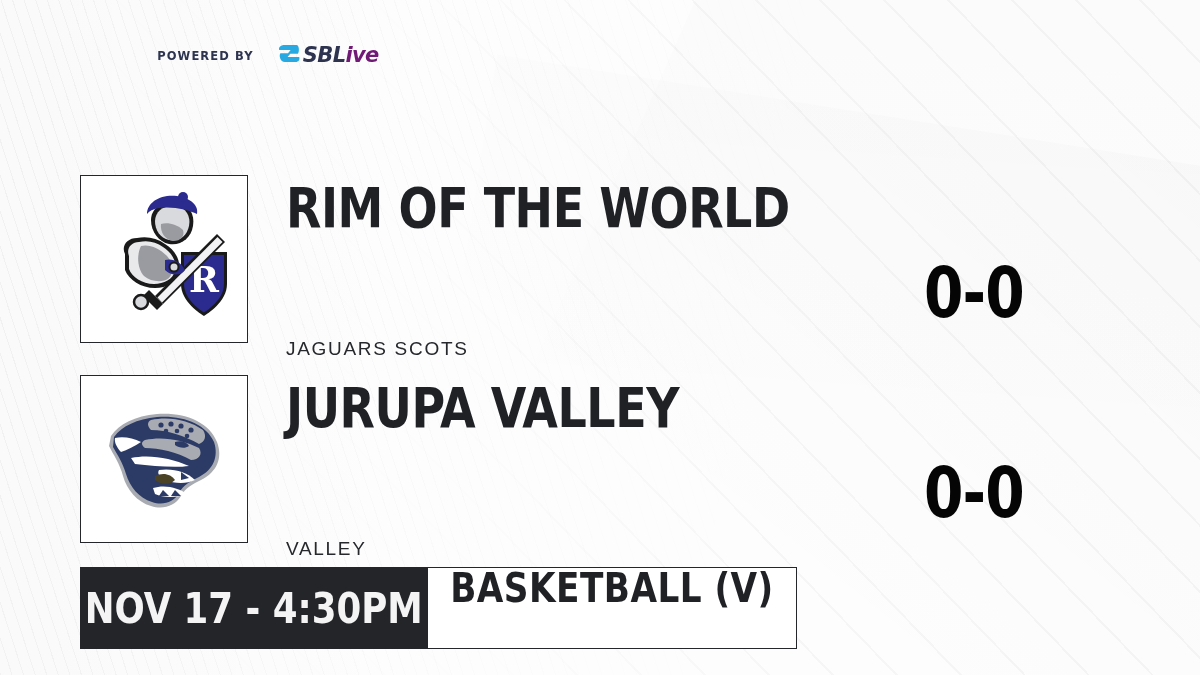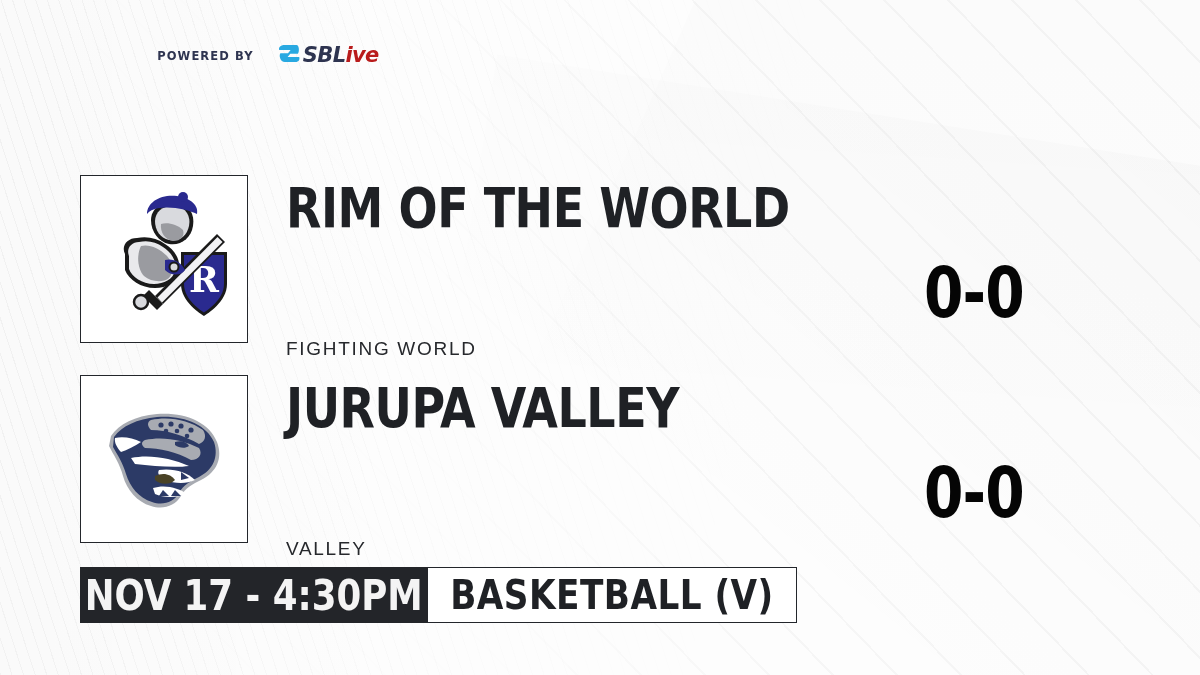--- a/index.html
+++ b/index.html
@@ -116,21 +116,21 @@
   .sblive-wordmark {
     font-family:"DejaVu Sans", sans-serif;
     font-style:italic;
     font-weight:700;
     font-size:21px;
     letter-spacing:-0.6px;
     color:#2e3450;
     white-space:nowrap;
     line-height:1;
   }
-  .sblive-wordmark .lite { color:#b91c1c; }
+  .sblive-wordmark .lite { color:#701a75; }
 
   
   .matchup { position:absolute; left:0; top:0; width:1200px; height:675px; }
 
   .team-logo-box {
     position:absolute;
     width:168px; height:168px;
     background:#ffffff;
     border:1.6px solid #23262b;
     display:flex;
@@ -184,21 +184,21 @@
   }
   .team-record.first  { left:924px; top:258px; }
   .team-record.second { left:924px; top:458px; }
 
   
   .footer-bars {
     position:absolute;
     left:80px; top:567px;
     display:flex;
     align-items:stretch;
-    height:56px;
+    height:82px;
     border-radius:25px;
   }
   .bar-datetime {
     width:348px;
     background:#232529;
     display:flex;
     align-items:center;
     justify-content:center;
   }
   .bar-datetime-text {
@@ -211,21 +211,21 @@
     color:#f4f4f4;
     white-space:nowrap;
     transform:scaleX(0.92);
   }
   .bar-sport {
     width:369px;
     background:#ffffff;
     border:1.5px solid #23262b;
     border-left:none;
     display:flex;
-    align-items:center;
+    align-items:flex-start;
     justify-content:center;
   }
   .bar-sport-text {
     font-family:"DejaVu Sans Condensed","DejaVu Sans", sans-serif;
     font-weight:700;
     font-stretch:condensed;
     font-size:41px;
     line-height:1;
     letter-spacing:0.5px;
     color:#1f2125;
@@ -286,21 +286,21 @@
 
           <path d="M60 106 L74 120 L68 126 L54 112 Z" fill="#1a1a1a"></path>
           <circle cx="52" cy="118" r="7" fill="#d9dade" stroke="#1a1a1a" stroke-width="2.5"></circle>
 
           <path d="M76 76 C84 74 92 78 96 86 C92 92 82 92 76 86 Z" fill="#2a2a8f"></path>
           <circle cx="85" cy="83" r="4.5" fill="#d9dade" stroke="#1a1a1a" stroke-width="2"></circle>
         </svg>
       </span>
     </div>
     <div class="team-name first">RIM OF THE WORLD</div>
-    <div class="team-mascot first">FIGHTING WORLD</div>
+    <div class="team-mascot first">JAGUARS SCOTS</div>
     <div class="team-record first">0-0</div>
 
     <div class="team-logo-box second">
       <span>
         <svg width="150" height="150" viewBox="0 0 150 150">
 
           <path d="M22 52 C30 40 46 32 68 30 C96 28 120 38 128 58 C134 74 128 88 112 96 C104 100 96 104 92 112 C86 122 74 126 62 122 C48 118 38 106 34 92 C31 80 24 70 20 62 Z" fill="#a8abb2"></path>
           <path d="M25 53 C33 42 48 35 68 33 C94 31 117 40 125 58 C130 73 124 86 110 93 C102 97 94 101 90 109 C85 118 74 122 63 118 C50 114 41 103 37 90 C34 79 28 70 24 63 Z" fill="#2c3a66"></path>
 
           <path d="M26 54 C34 52 44 54 52 58 C46 62 38 66 32 68 C28 64 25 58 26 54 Z" fill="#ffffff"></path>

